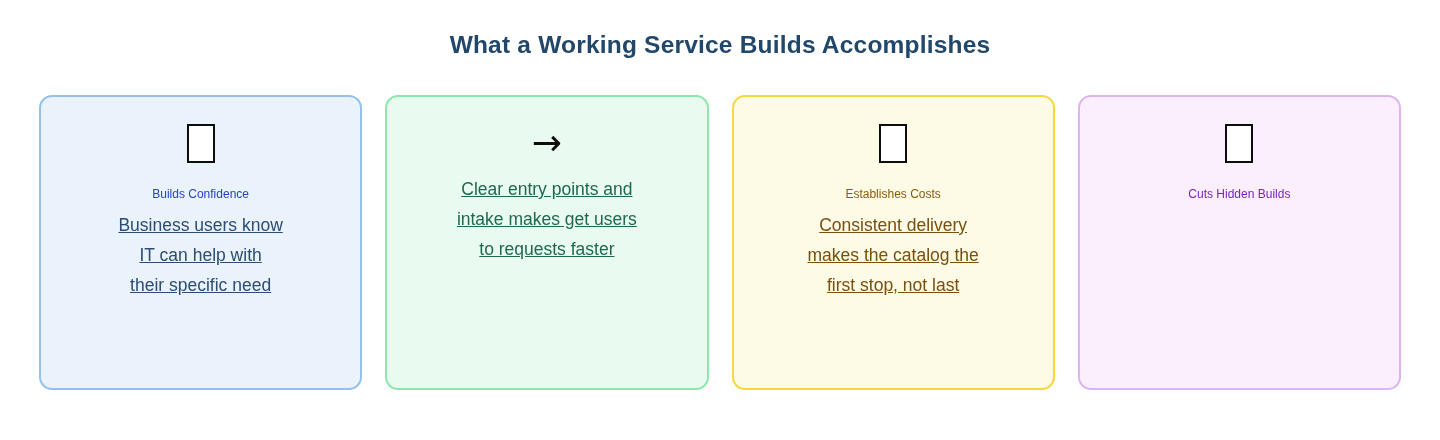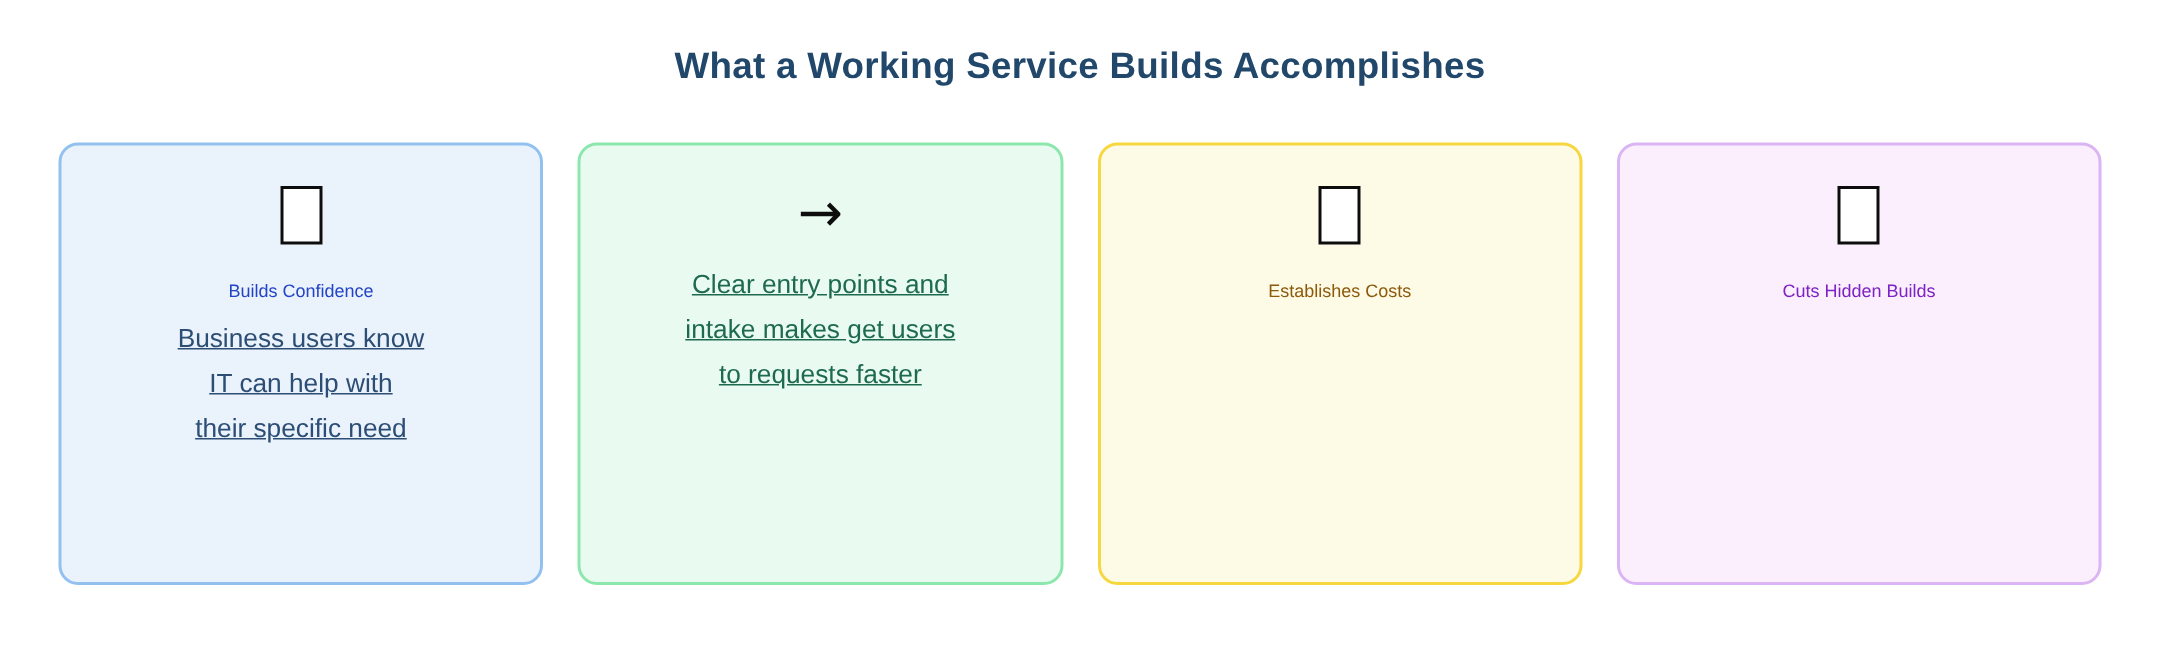--- a/index.html
+++ b/index.html
@@ -91,20 +91,23 @@
     <div class="card-body">Clear entry points and
 intake makes get users
 to requests faster</div>
   </div>
 
   <div class="card" style="--bg: #fdfae6; --border: #f6d73e; --title: #8c5a0b; --body: #7a4f0f;">
     <div class="card-icon-area">
       <span class="tofu"></span>
     </div>
     <div class="card-title">Establishes Costs</div>
+    <div class="card-body">Consistent delivery
+makes the catalog the
+first stop, not last</div>
   </div>
 
   <div class="card" style="--bg: #fbeffe; --border: #dab4f3; --title: #7d22c4; --body: #6d2b9e;">
     <div class="card-icon-area">
       <span class="tofu"></span>
     </div>
     <div class="card-title">Cuts Hidden Builds</div>
   </div>
 
 </div>

